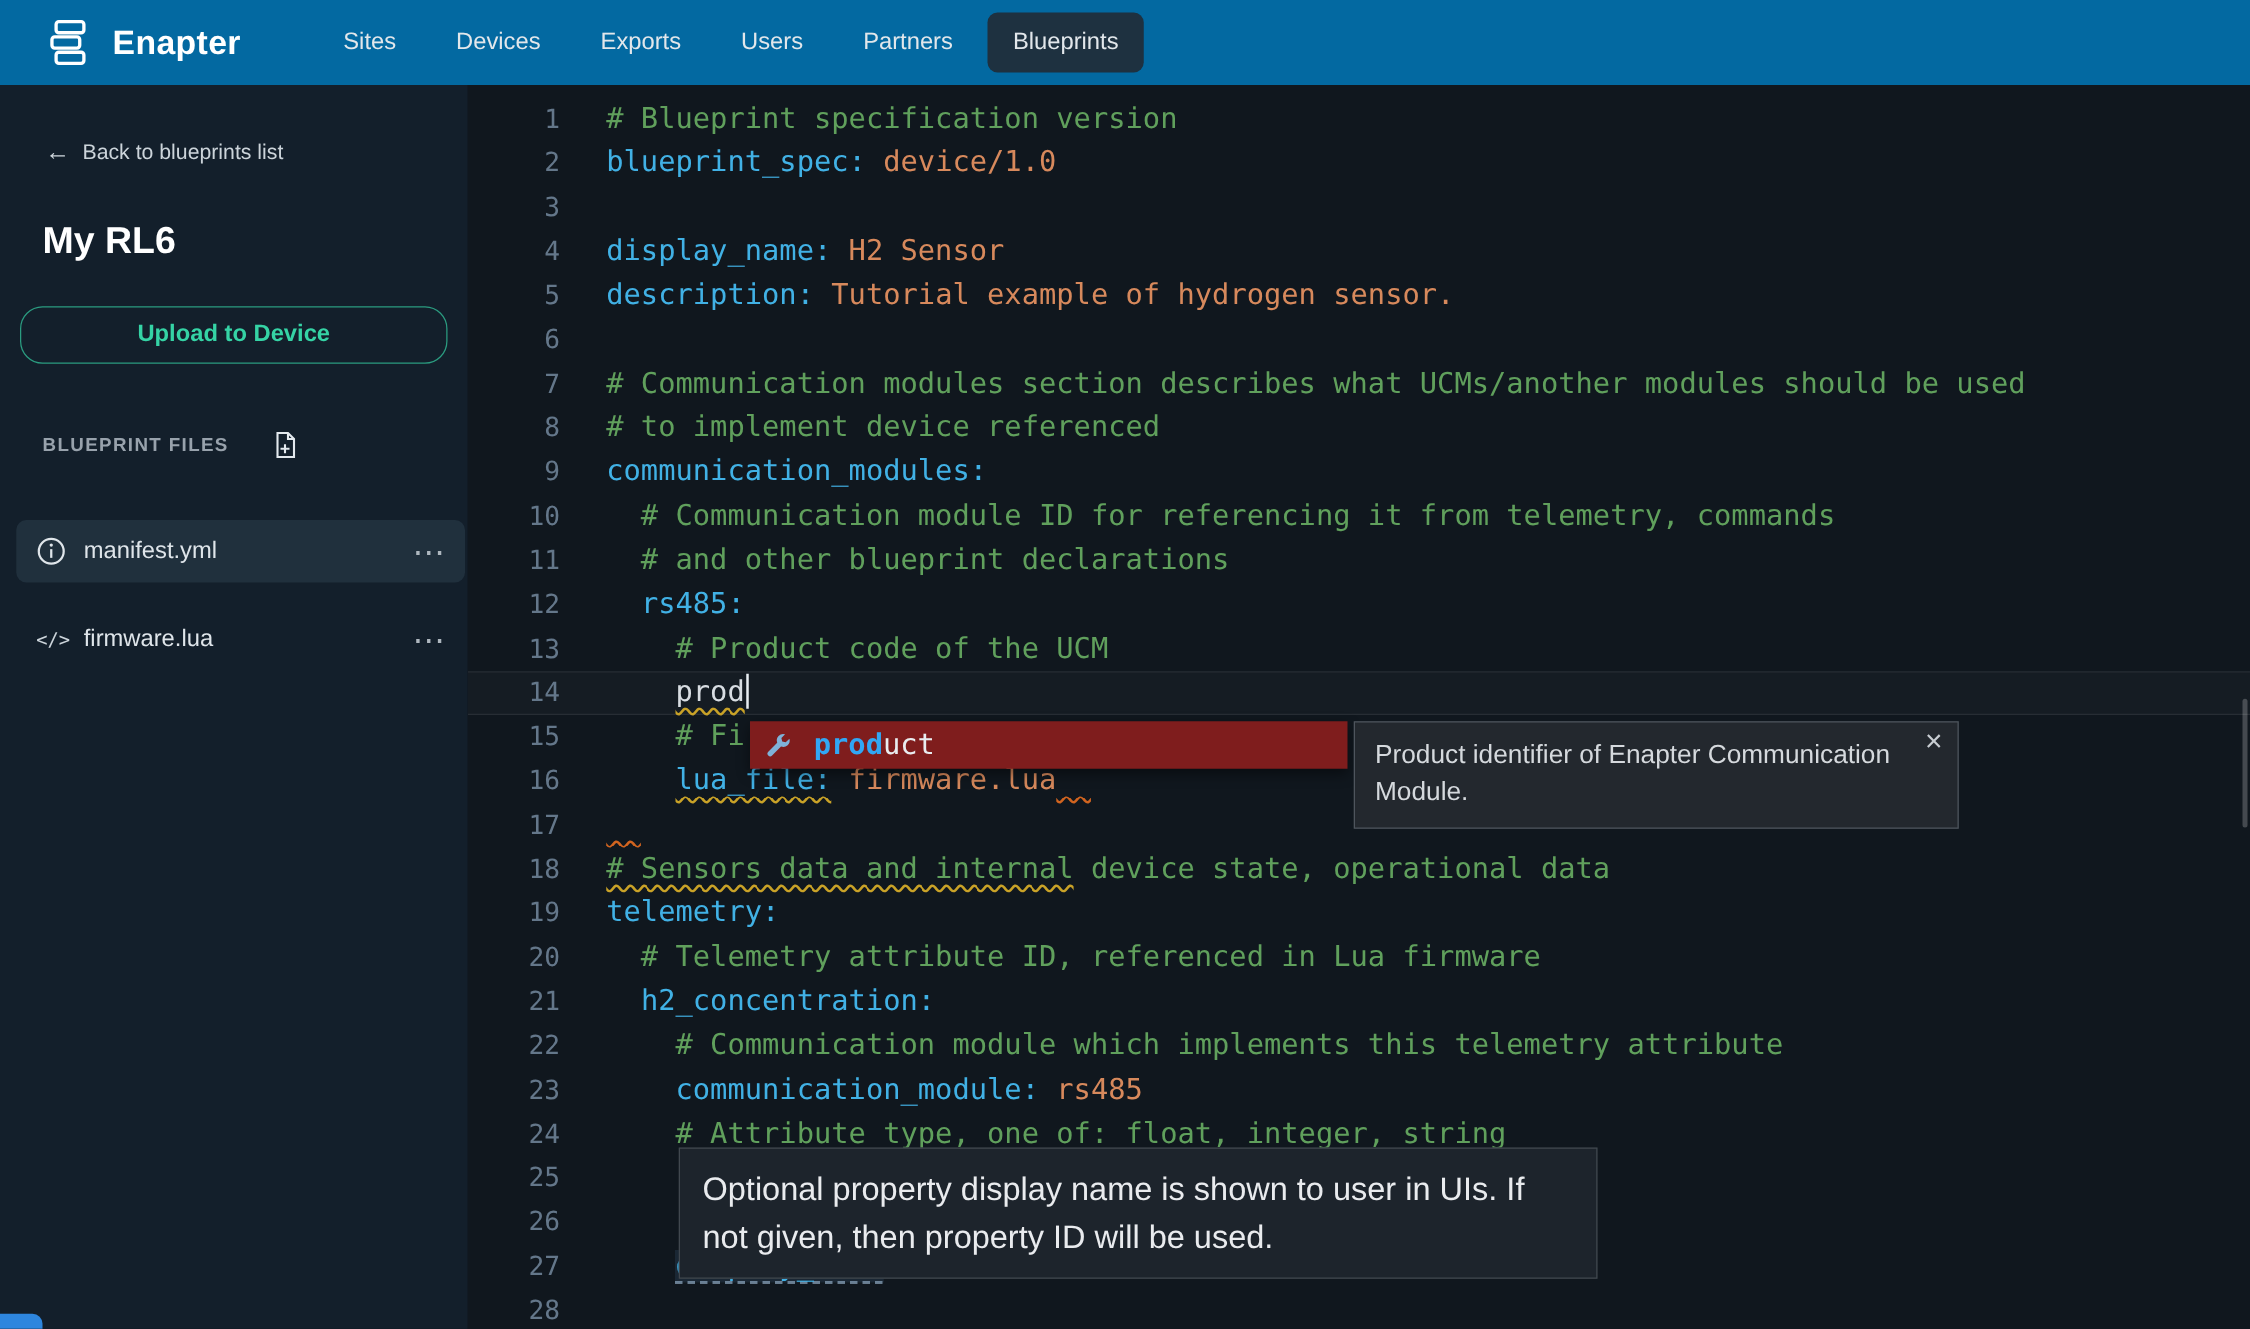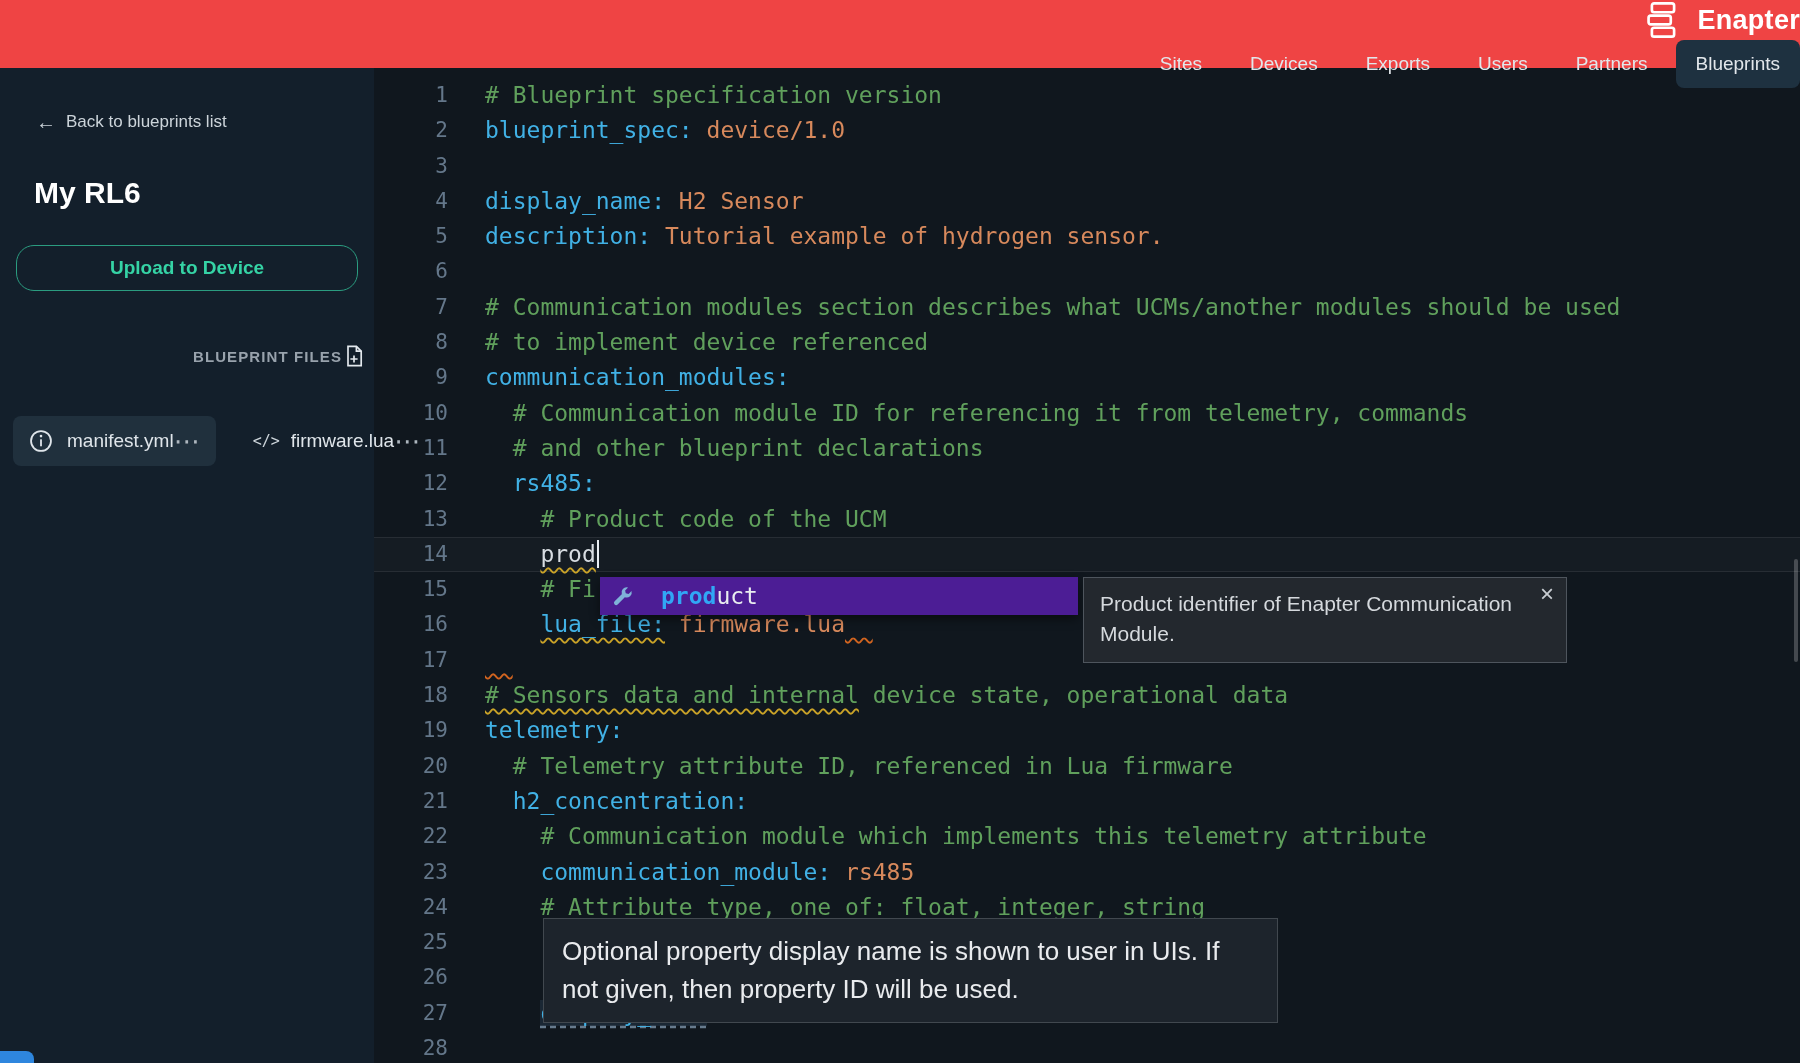--- a/index.html
+++ b/index.html
@@ -2,37 +2,37 @@
 <html><head>
 <meta charset="utf-8">
 <style>
   html,body{margin:0;padding:0;}
   body{
     width:1800px;height:1063px;overflow:hidden;position:relative;
     background:#10171e;font-family:"Liberation Sans",sans-serif;
     -webkit-font-smoothing:antialiased;
   }
   
-  .navbar{position:absolute;top:0;left:0;right:0;height:68px;background:#ef4444;display:flex;align-items:flex-end;z-index:10;flex-direction:column;}
+  .navbar{position:absolute;top:0;left:0;right:0;height:68px;background:#0369a1;display:flex;align-items:center;z-index:10;}
   .logo-wrap{display:flex;align-items:center;margin-left:36px;cursor:pointer;}
   .brand{font-size:27px;font-weight:700;color:#ffffff;margin-left:14px;letter-spacing:.3px;}
   .nav{display:flex;margin-left:62px;gap:8px;align-items:center;}
   .nav-item{padding:13px 20px;border-radius:8px;color:#e2e7eb;font-size:19px;cursor:pointer;white-space:nowrap;}
   .nav-item.active{background:#1e3140;}
   
   .sidebar{position:absolute;top:68px;left:0;width:374px;bottom:0;background:#131f2b;z-index:5;}
   .back{position:absolute;top:44px;left:36px;font-size:17px;color:#ccd4da;display:flex;gap:10px;align-items:center;cursor:pointer;}
   .back-arrow{font-size:20px;line-height:1;}
   .side-title{position:absolute;top:108px;left:34px;font-size:30px;font-weight:700;color:#ffffff;}
   .upload-btn{position:absolute;top:177px;left:16px;width:342px;height:46px;border:1px solid #2b9c80;border-radius:18px;
     background:transparent;color:#35d3a5;font-size:19px;font-weight:600;font-family:"Liberation Sans",sans-serif;cursor:pointer;}
-  .files-header{position:absolute;top:276px;left:34px;right:8px;display:flex;justify-content:flex-end;align-items:center;}
+  .files-header{position:absolute;top:276px;left:34px;right:28px;display:flex;justify-content:flex-start;align-items:center;gap:33px;}
   .files-label{font-size:15px;font-weight:700;letter-spacing:1.1px;color:#98a2ac;}
   .add-file{cursor:pointer;display:flex;}
-  .file-list{position:absolute;top:348px;left:13px;right:2px;display:flex;flex-direction:row;gap:21px;}
+  .file-list{position:absolute;top:348px;left:13px;right:2px;display:flex;flex-direction:column;gap:21px;}
   .file-row{height:50px;border-radius:8px;display:flex;align-items:center;padding:0 16px;color:#dfe5ea;font-size:19px;cursor:pointer;}
   .file-row.active{background:#20303d;}
   .file-icon{width:26px;display:flex;align-items:center;margin-right:12px;color:#dfe5ea;}
   .file-icon.codeicon{font-family:"DejaVu Sans Mono",monospace;font-size:15px;color:#cdd5db;}
   .file-more{margin-left:auto;font-size:26px;color:#aeb7bf;line-height:1;cursor:pointer;}
   .corner-accent{position:absolute;left:0;bottom:0;width:34px;height:12px;background:#2e86de;border-top-right-radius:8px;}
   
   .editor{position:absolute;top:68px;left:374px;right:0;bottom:0;background:#10171e;overflow:hidden;}
   .lines{position:absolute;top:10px;left:0;right:0;}
   .crow{display:flex;height:35.3px;line-height:35.3px;font-family:"DejaVu Sans Mono",monospace;font-size:23px;}
@@ -42,21 +42,21 @@
   .code{margin-left:37px;white-space:pre;}
   .tok-comment{color:#60a05c;}
   .tok-key{color:#41b1e5;}
   .tok-value{color:#d7895c;}
   .tok-plain{color:#d8dde2;}
   .sq-yellow{text-decoration:underline wavy #c9a227;text-decoration-thickness:1.5px;text-underline-offset:5px;text-decoration-skip-ink:none;}
   .sq-orange{text-decoration:underline wavy #d2641f;text-decoration-thickness:1.5px;text-underline-offset:5px;text-decoration-skip-ink:none;}
   .occ{background:rgba(90,140,190,.14);text-decoration:underline dashed rgba(175,205,235,.55);text-underline-offset:6px;text-decoration-skip-ink:none;}
   .caret{display:inline-block;width:2px;height:28px;background:#e8edf2;vertical-align:-6px;margin-left:1px;}
   
-  .suggest{position:absolute;left:226px;top:509px;width:478px;height:38px;background:#4c1d95;display:flex;align-items:center;gap:28px;
+  .suggest{position:absolute;left:226px;top:509px;width:478px;height:38px;background:#7f1d1d;display:flex;align-items:center;gap:18px;
     padding:0 12px;box-sizing:border-box;font-family:"DejaVu Sans Mono",monospace;font-size:23px;box-shadow:0 4px 10px rgba(0,0,0,.45);z-index:6;cursor:pointer;}
   .sug-match{color:#31a7f5;font-weight:bold;}
   .sug-rest{color:#e9edf0;}
   .docpanel{position:absolute;left:709px;top:509px;width:484px;min-height:82px;background:#23282e;border:1px solid #4e555d;
     box-sizing:border-box;padding:11px 44px 13px 16px;font-size:21px;line-height:1.43;color:#d5d9dd;z-index:6;}
   .doc-close{position:absolute;top:4px;right:12px;font-size:24px;color:#c8cdd2;cursor:pointer;line-height:1;}
   .tooltip{position:absolute;left:169px;top:850px;width:735px;background:#1d242c;border:1px solid #41484f;box-sizing:border-box;
     padding:14px 18px;font-size:26px;line-height:1.45;color:#e9ebee;z-index:7;}
   .scroll-thumb{position:absolute;right:2px;top:491px;width:4px;height:103px;background:rgba(255,255,255,.22);border-radius:2px;cursor:pointer;}
 </style>

